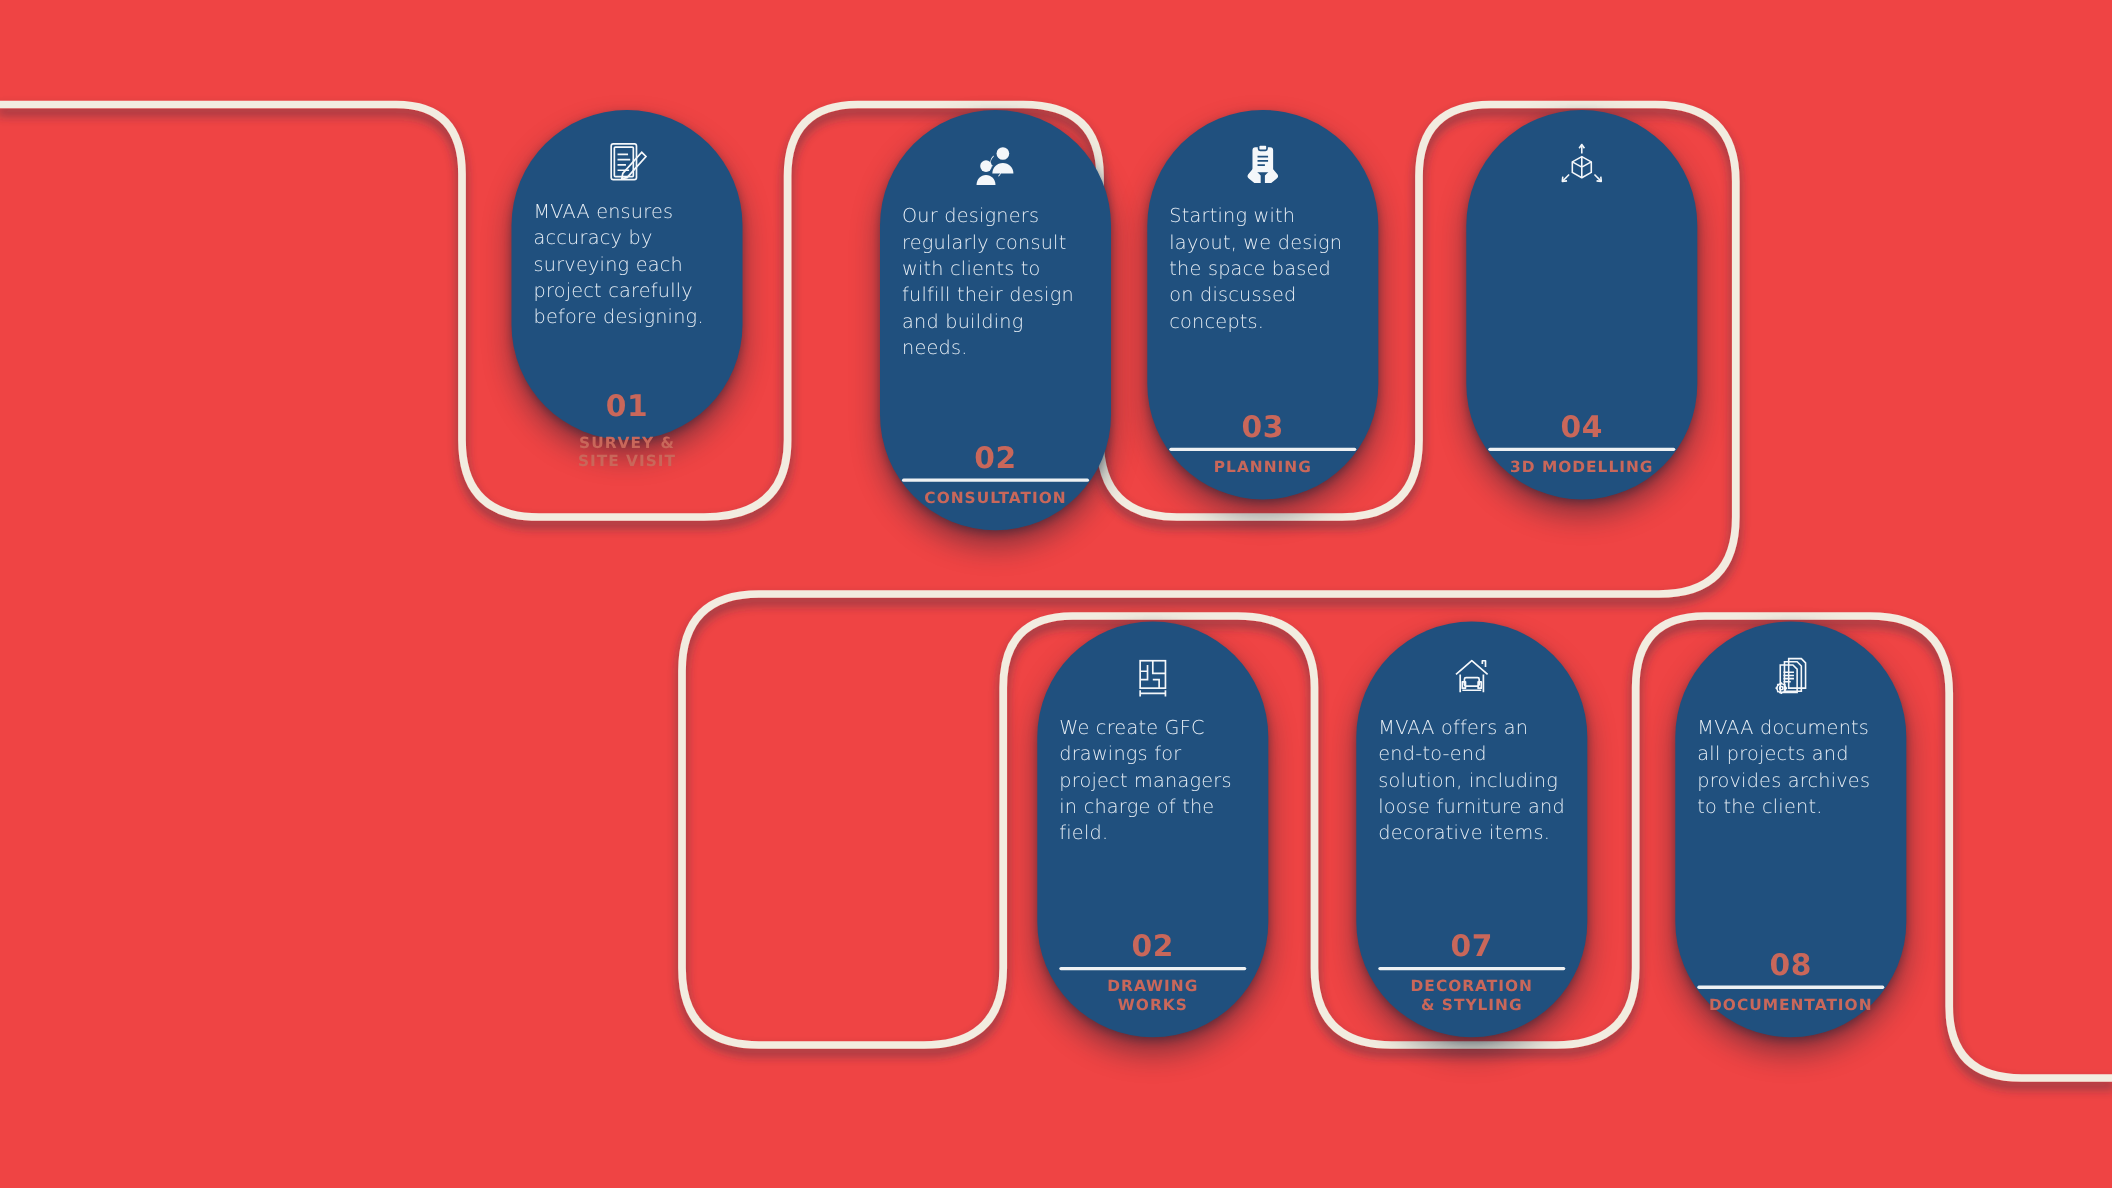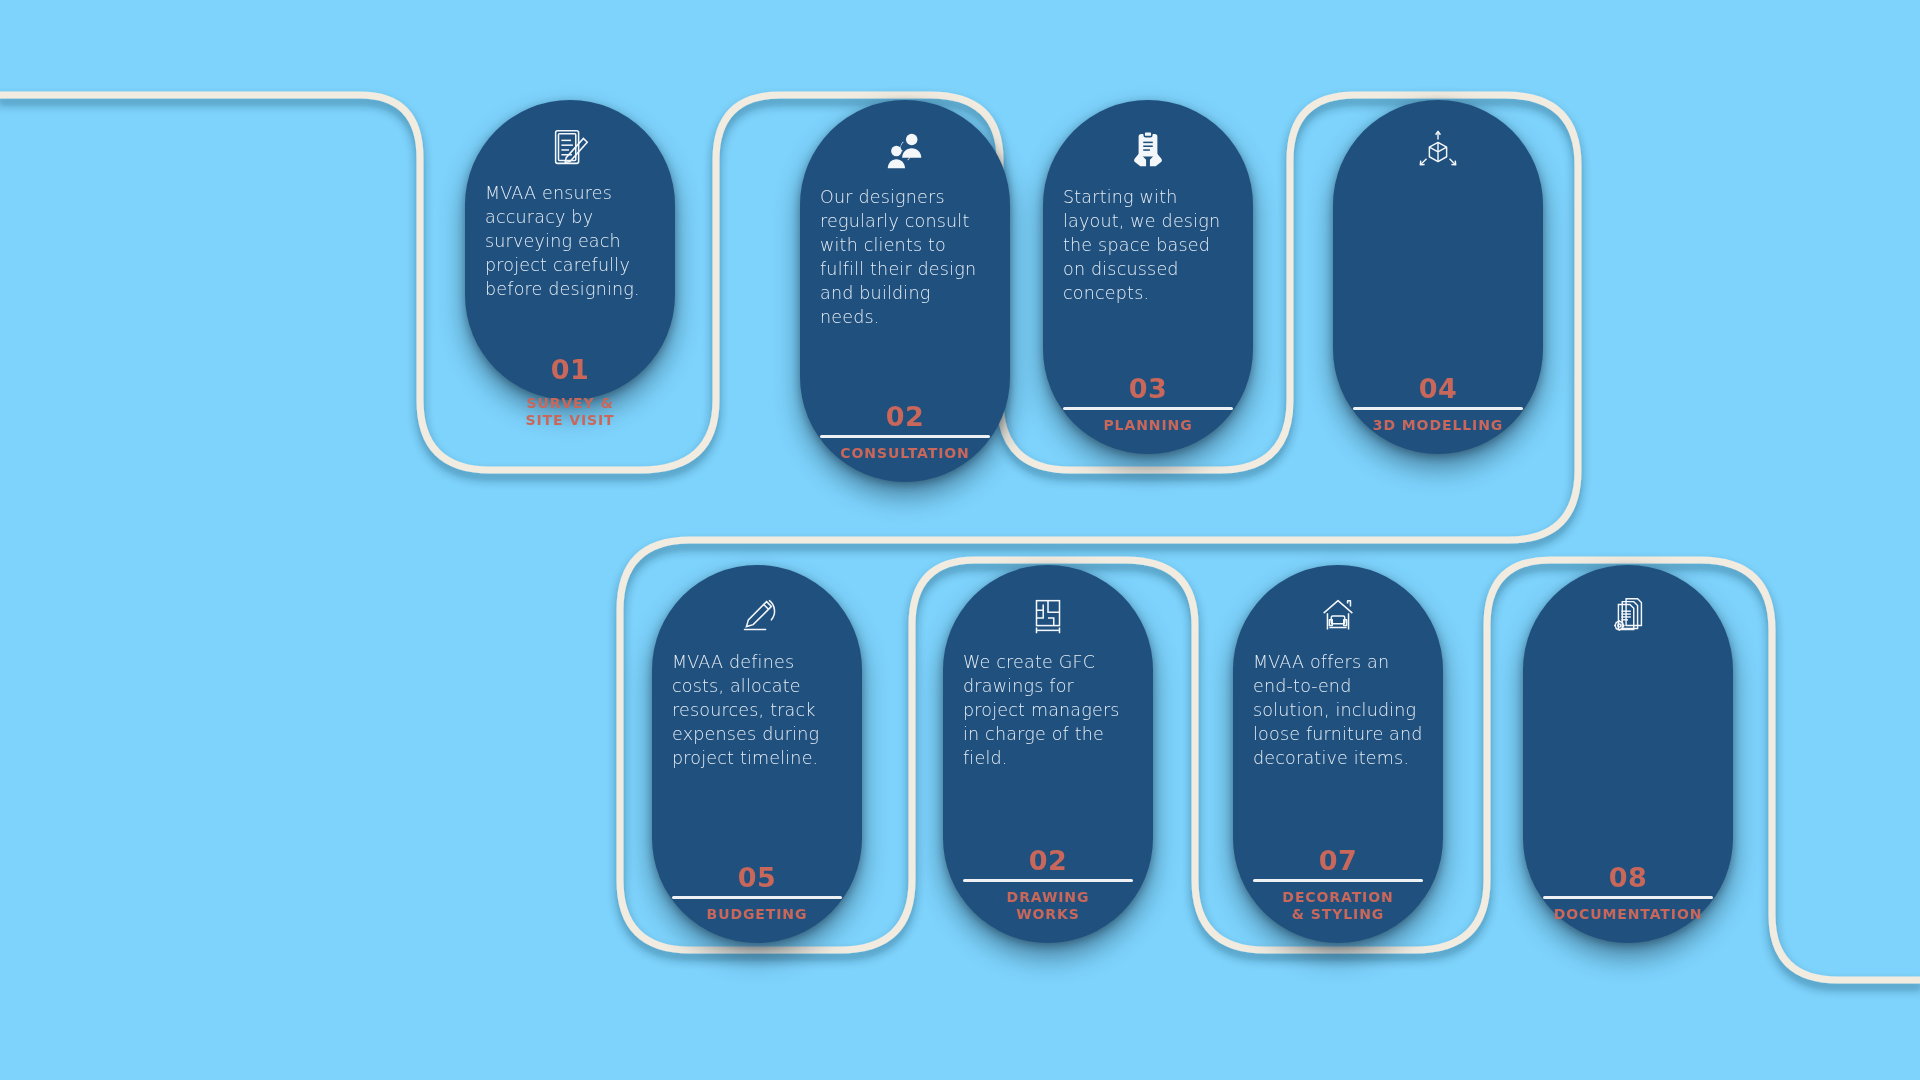--- a/index.html
+++ b/index.html
@@ -1,21 +1,21 @@
 <!DOCTYPE html>
 <html><head>
 <meta charset="utf-8">
 <style>
   * { margin:0; padding:0; box-sizing:border-box; }
   html, body {
     width:1920px; height:1080px; overflow:hidden;
     background:#1d4975;
     font-family:"Liberation Sans", sans-serif;
   }
-  #stage { position:relative; width:1920px; height:1080px; background:#7dd3fc; }
+  #stage { position:relative; width:1920px; height:1080px; background:#ef4444; }
 
   
   #connector { position:absolute; left:0; top:0; width:1920px; height:1080px; pointer-events:none; }
 
   
   .card {
     position:absolute;
     width:210px;
     background:#20507e;
     border-radius:105px;
@@ -200,37 +200,20 @@
       </svg>
     </div>
     <div class="spacer"></div>
     <div class="num">04</div>
     <div class="rule"></div>
     <div class="label">
       <div>3D MODELLING</div>
     </div>
   </div>
 
-  <div class="card" style="left:652px; top:565px; height:378px;">
-    <div class="icon-wrap">
-      <svg viewBox="0 0 48 48" fill="none" stroke="#f4f7fa" stroke-width="1.6" stroke-linecap="round">
-        <path d="M34 9 L39 14 L20 33 l-7 2 l2 -7 z"></path>
-        <line x1="31" y1="12" x2="36" y2="17"></line>
-        <path d="M37 8 a14 14 0 0 1 2 20"></path>
-        <line x1="11" y1="38" x2="33" y2="38"></line>
-      </svg>
-    </div>
-    <div class="desc">MVAA defines costs, allocate resources, track expenses during project timeline.</div>
-    <div class="spacer"></div>
-    <div class="num">05</div>
-    <div class="rule"></div>
-    <div class="label">
-      <div>BUDGETING</div>
-    </div>
-  </div>
 
   <div class="card" style="left:943px; top:565px; height:378px;">
     <div class="icon-wrap">
       <svg viewBox="0 0 48 48" fill="none" stroke="#f4f7fa" stroke-width="1.6">
         <rect x="12" y="8" width="24" height="26"></rect>
         <path d="M12 18 h7 v-6 M19 18 v8 h-7"></path>
         <path d="M24 8 v12 h12"></path>
         <path d="M24 26 h6 v8"></path>
         <line x1="12" y1="39" x2="36" y2="39"></line>
         <line x1="12" y1="36" x2="12" y2="42"></line>
@@ -278,20 +261,21 @@
           <line x1="17" y1="22" x2="27" y2="22"></line>
         <line x1="17" y1="25" x2="27" y2="25"></line>
           <line x1="17" y1="28" x2="24" y2="28"></line>
         <circle cx="15" cy="34" r="4.2"></circle>
         <circle cx="15" cy="34" r="1.6"></circle>
         <path d="M15 28.5 v1.6 M15 37.9 v1.6 M9.5 34 h1.6 M18.9 34 h1.6
                  M11.2 30.2 l1.1 1.1 M17.7 36.7 l1.1 1.1
                  M18.8 30.2 l-1.1 1.1 M12.3 36.7 l-1.1 1.1"></path>
       </svg>
     </div>
+    <div class="desc">MVAA documents all projects and provides archives to the client.</div>
     <div class="spacer"></div>
     <div class="num">08</div>
     <div class="rule"></div>
     <div class="label">
       <div>DOCUMENTATION</div>
     </div>
   </div>
 
 </div>
 

